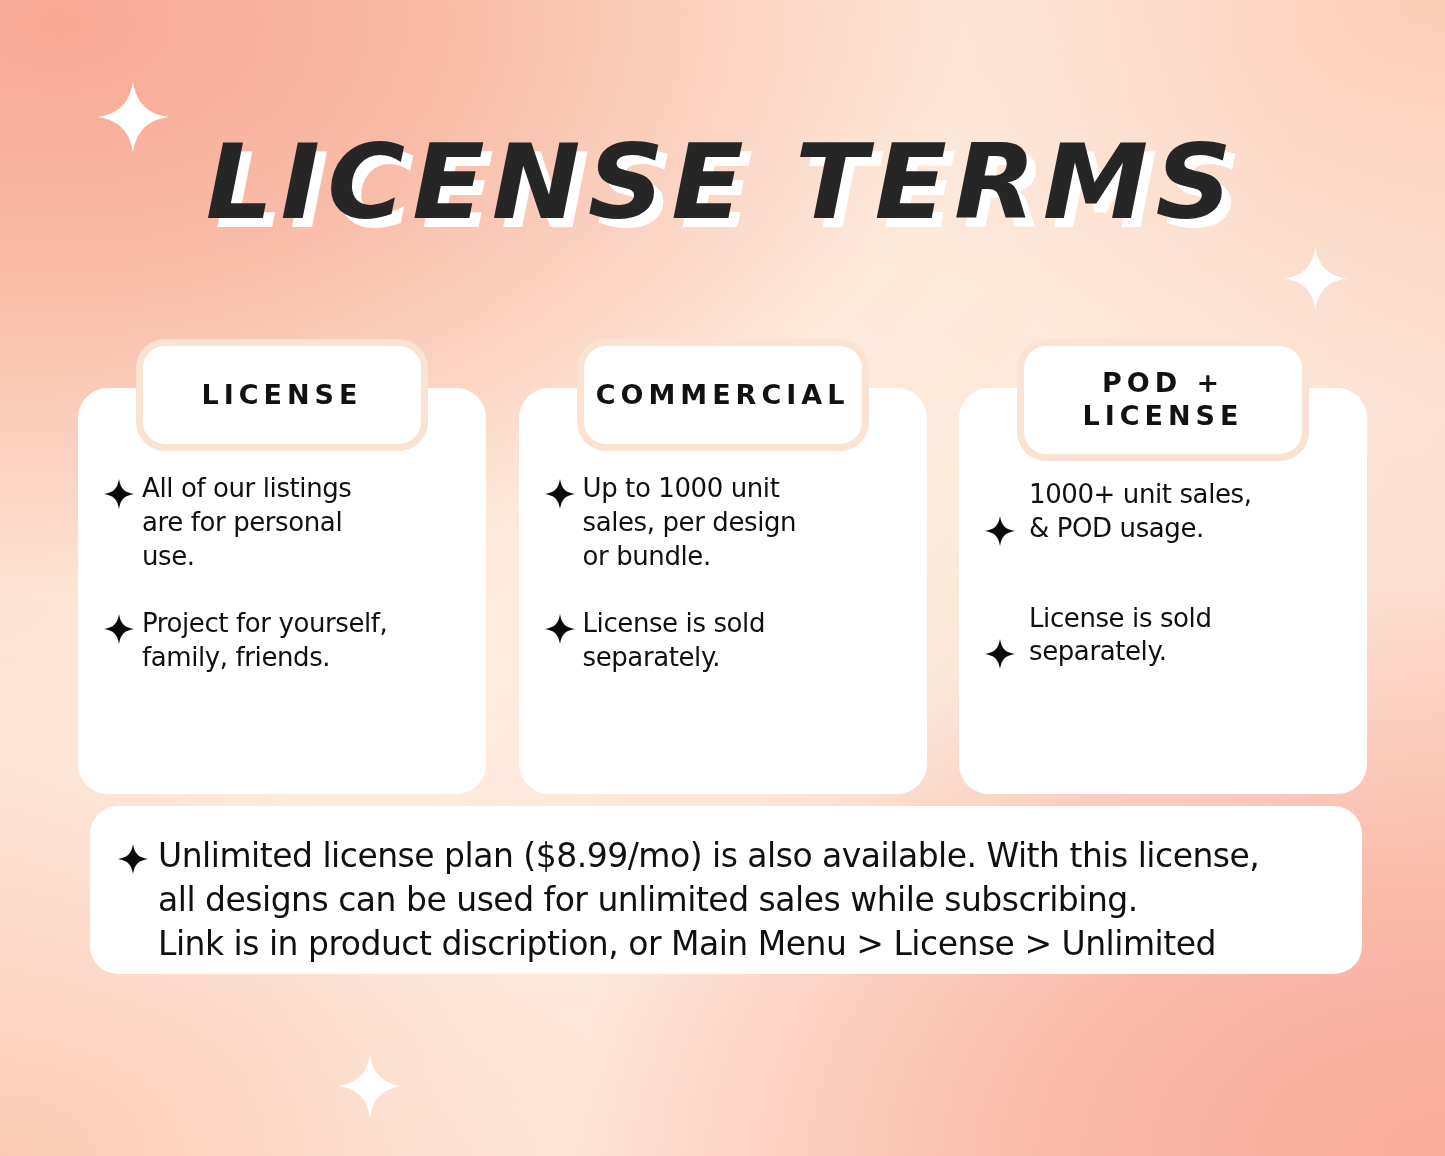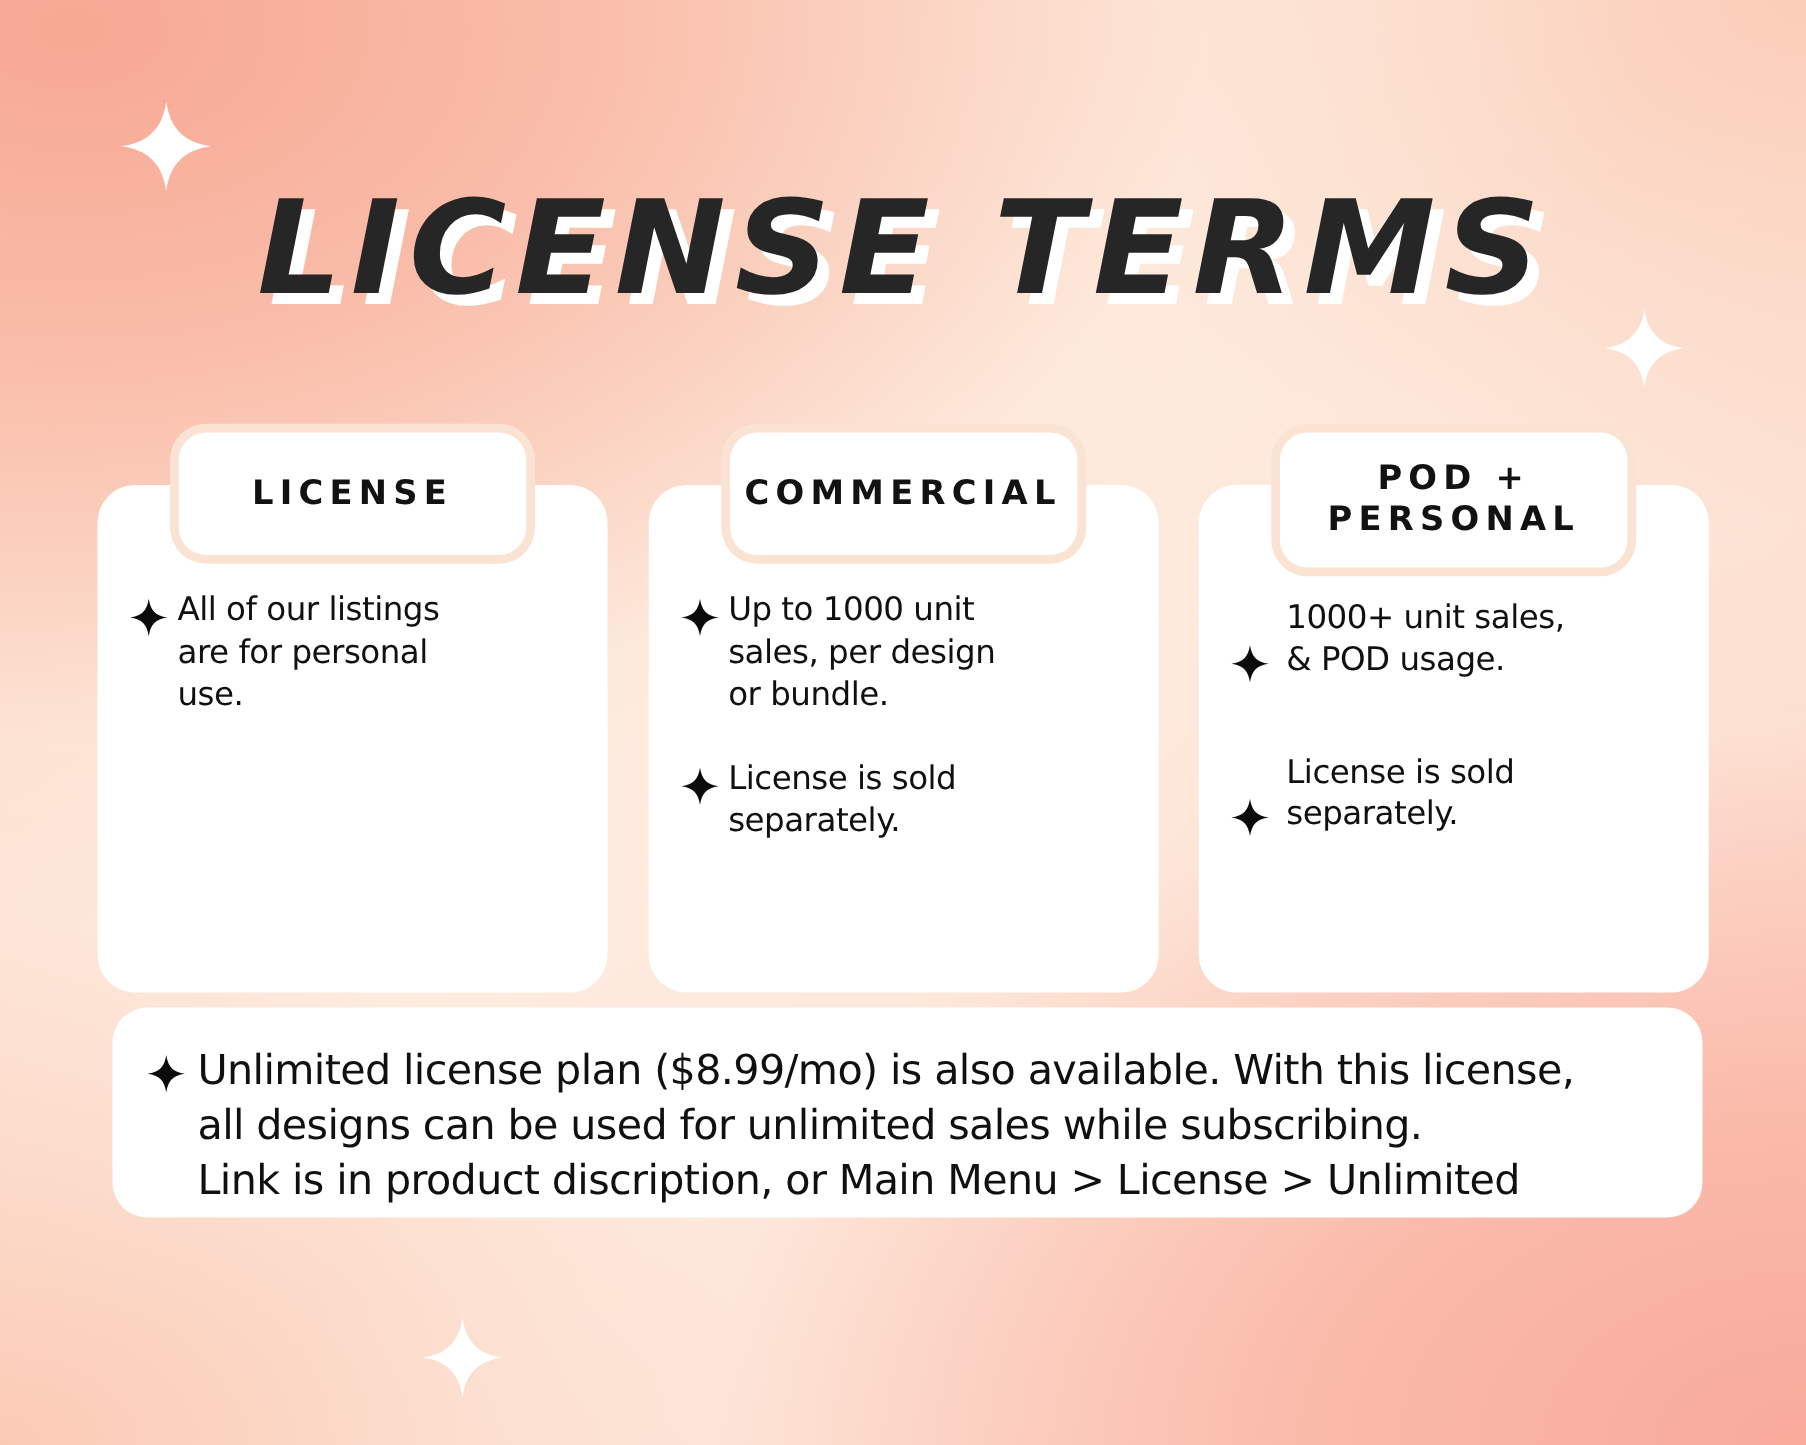--- a/index.html
+++ b/index.html
@@ -190,40 +190,47 @@
   <svg class="sparkle" style="left:97px; top:81px;" width="72" height="72" viewBox="0 0 100 100">
     <path d="M50 0 C54 30 70 46 100 50 C70 54 54 70 50 100 C46 70 30 54 0 50 C30 46 46 30 50 0 Z" fill="#ffffff"></path>
   </svg>
   <svg class="sparkle" style="left:1284px; top:247px;" width="63" height="63" viewBox="0 0 100 100">
     <path d="M50 0 C54 30 70 46 100 50 C70 54 54 70 50 100 C46 70 30 54 0 50 C30 46 46 30 50 0 Z" fill="#ffffff"></path>
   </svg>
   <svg class="sparkle" style="left:338px; top:1054px;" width="64" height="64" viewBox="0 0 100 100">
     <path d="M50 0 C54 30 70 46 100 50 C70 54 54 70 50 100 C46 70 30 54 0 50 C30 46 46 30 50 0 Z" fill="#ffffff"></path>
   </svg>
 
-  <div class="title-wrap" style="top:146px;">
+  <div class="title-wrap" style="top:130px;">
     <span class="title">LICENSE TERMS</span>
   </div>
 
   <div class="cards">
 
     <div class="card card--personal">
       <div class="card-body"></div>
       <div class="card-tab one-line">
         <span class="card-tab-label">LICENSE</span>
       </div>
       <div class="card-content">
         <div class="bullet-row">
           <svg class="bullet-star" viewBox="0 0 100 100">
             <path d="M50 0 C55 32 68 45 100 50 C68 55 55 68 50 100 C45 68 32 55 0 50 C32 45 45 32 50 0 Z" fill="#0b0b0b"></path>
           </svg>
           <span class="bullet-text">All of our listings
 are for personal
 use.</span>
         </div>
+        <div class="bullet-row">
+          <svg class="bullet-star" viewBox="0 0 100 100">
+            <path d="M50 0 C55 32 68 45 100 50 C68 55 55 68 50 100 C45 68 32 55 0 50 C32 45 45 32 50 0 Z" fill="#0b0b0b"></path>
+          </svg>
+          <span class="bullet-text">Project for yourself,
+family, friends.</span>
+        </div>
       </div>
     </div>
 
     <div class="card card--commercial">
       <div class="card-body"></div>
       <div class="card-tab one-line">
         <span class="card-tab-label">COMMERCIAL</span>
       </div>
       <div class="card-content">
         <div class="bullet-row">
@@ -241,21 +248,21 @@
           <span class="bullet-text">License is sold
 separately.</span>
         </div>
       </div>
     </div>
 
     <div class="card card--pod">
       <div class="card-body"></div>
       <div class="card-tab two-line">
         <span class="card-tab-label">POD +
-PERSONAL</span>
+LICENSE</span>
       </div>
       <div class="card-content">
         <div class="bullet-row">
           <svg class="bullet-star" viewBox="0 0 100 100">
             <path d="M50 0 C55 32 68 45 100 50 C68 55 55 68 50 100 C45 68 32 55 0 50 C32 45 45 32 50 0 Z" fill="#0b0b0b"></path>
           </svg>
           <span class="bullet-text">1000+ unit sales,
 &amp; POD usage.</span>
         </div>
         <div class="bullet-row">

